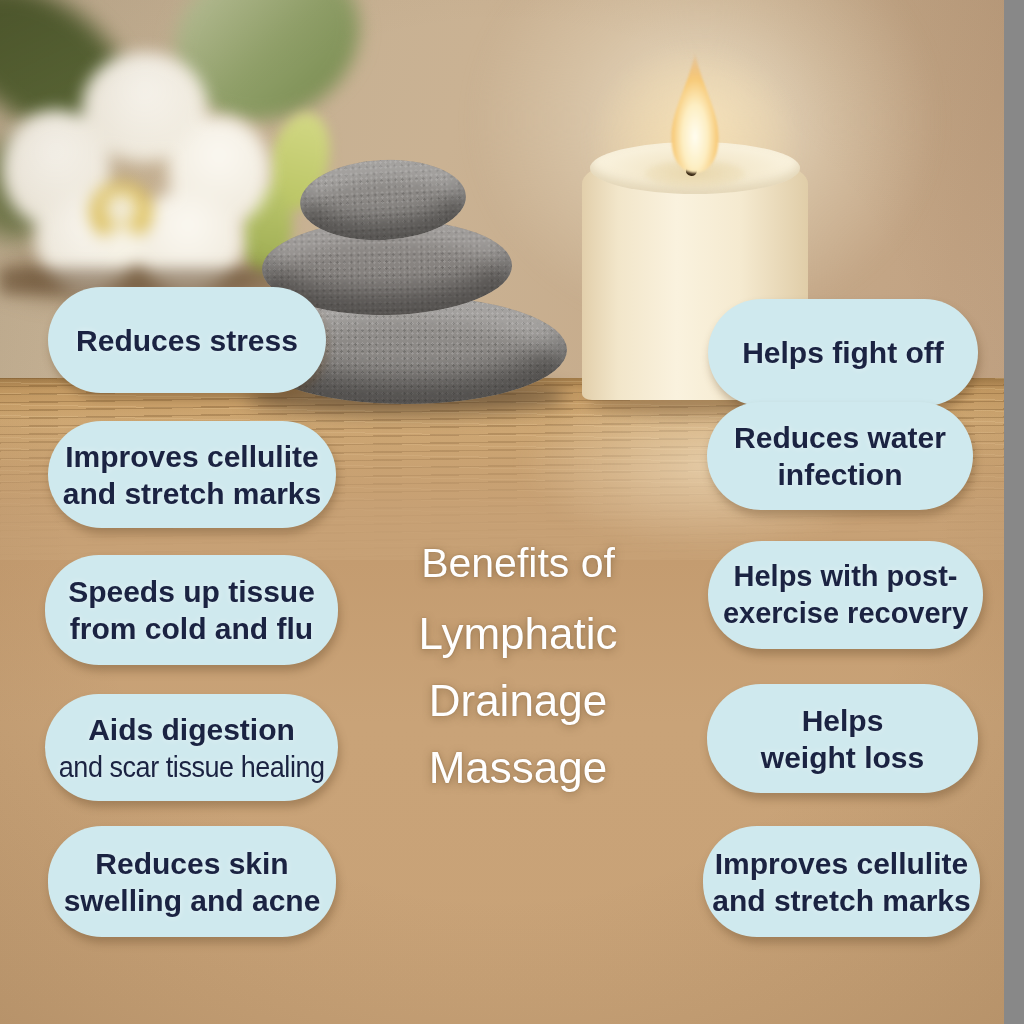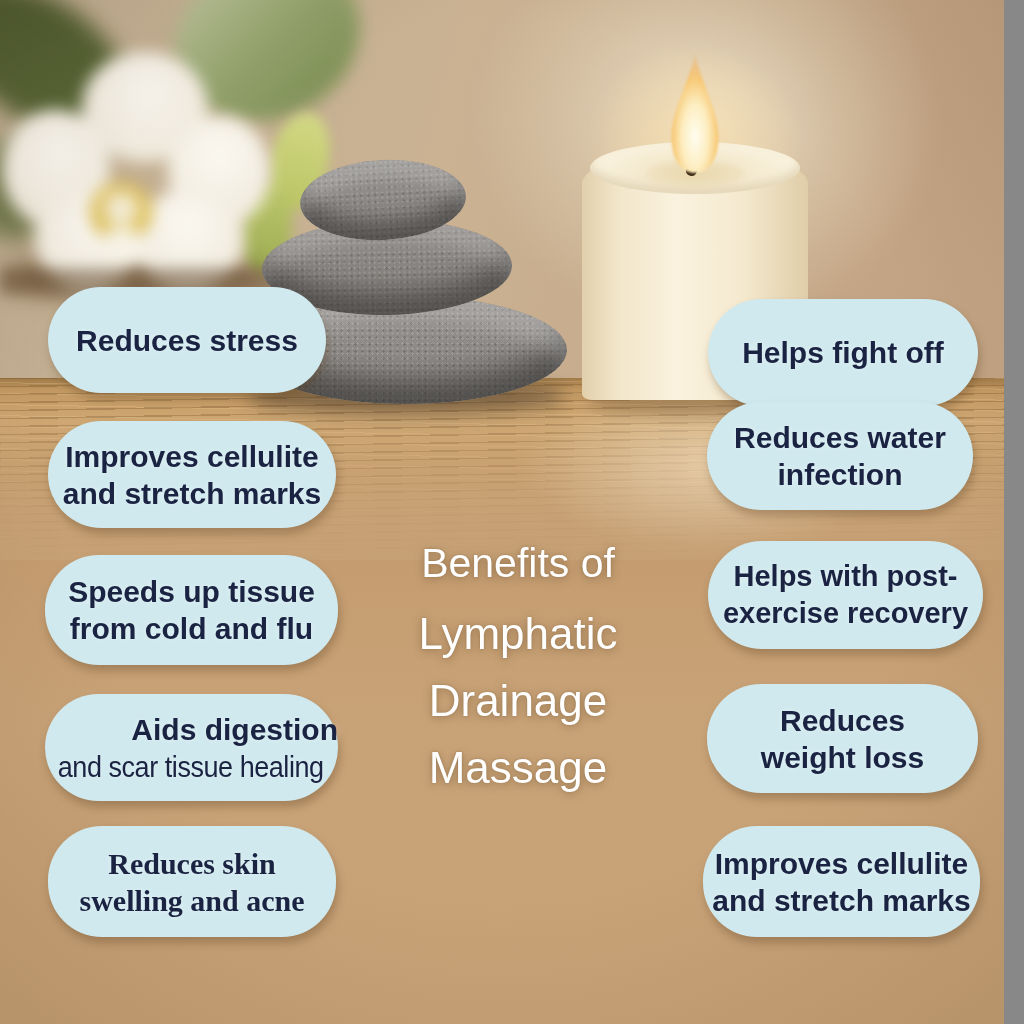--- a/index.html
+++ b/index.html
@@ -94,22 +94,22 @@
   .pill{position:absolute;border-radius:54px;background:#cfe9ee;z-index:10;
     display:flex;flex-direction:column;align-items:center;justify-content:center;
     box-shadow:2px 6px 9px rgba(96,68,38,.35);
     color:#1b2342;font-weight:bold;font-size:30px;line-height:37px;text-align:center;
     text-shadow:0 0 7px rgba(255,255,255,.45);}
   .pill span{display:block;}
   .alt-font{font-weight:500;font-size:30px;transform:scaleX(.9);letter-spacing:-.5px;white-space:nowrap;}
   .pill-l1{left:48px;top:287px;width:278px;height:106px;}
   .pill-l2{left:48px;top:421px;width:288px;height:107px;}
   .pill-l3{left:45px;top:555px;width:293px;height:110px;}
-  .pill-l4{left:45px;top:694px;width:293px;height:107px;align-items:flex-end;}
-  .pill-l5{left:48px;top:826px;width:288px;height:111px;font-family:Liberation Serif, serif;}
+  .pill-l4{left:45px;top:694px;width:293px;height:107px;}
+  .pill-l5{left:48px;top:826px;width:288px;height:111px;}
   .pill-r1{left:708px;top:260px;width:270px;height:107px;margin-top:39px;}
   .pill-r2{left:707px;top:402px;width:266px;height:108px;}
   .pill-r3{left:708px;top:541px;width:275px;height:108px;font-size:29px;text-align:center;}
   .pill-r4{left:707px;top:684px;width:271px;height:109px;}
   .pill-r5{left:703px;top:826px;width:277px;height:111px;}
   
   .title{position:absolute;left:348px;top:540px;width:340px;z-index:10;text-align:center;
     color:#ffffff;font-weight:normal;
     text-shadow:0 2px 8px rgba(110,82,48,.55),0 0 2px rgba(120,90,55,.4);}
   .title-small{font-size:41px;line-height:46px;margin-bottom:14px;}
@@ -198,21 +198,21 @@
   </div>
   <div class="pill pill-r2">
     <span>Reduces water</span>
     <span>infection</span>
   </div>
   <div class="pill pill-r3">
     <span>Helps with post-</span>
     <span>exercise recovery</span>
   </div>
   <div class="pill pill-r4">
-    <span>Reduces</span>
+    <span>Helps</span>
     <span>weight loss</span>
   </div>
   <div class="pill pill-r5">
     <span>Improves cellulite</span>
     <span>and stretch marks</span>
   </div>
 
   <div class="title">
     <div class="title-small">Benefits of</div>
     <div class="title-big">Lymphatic</div>

